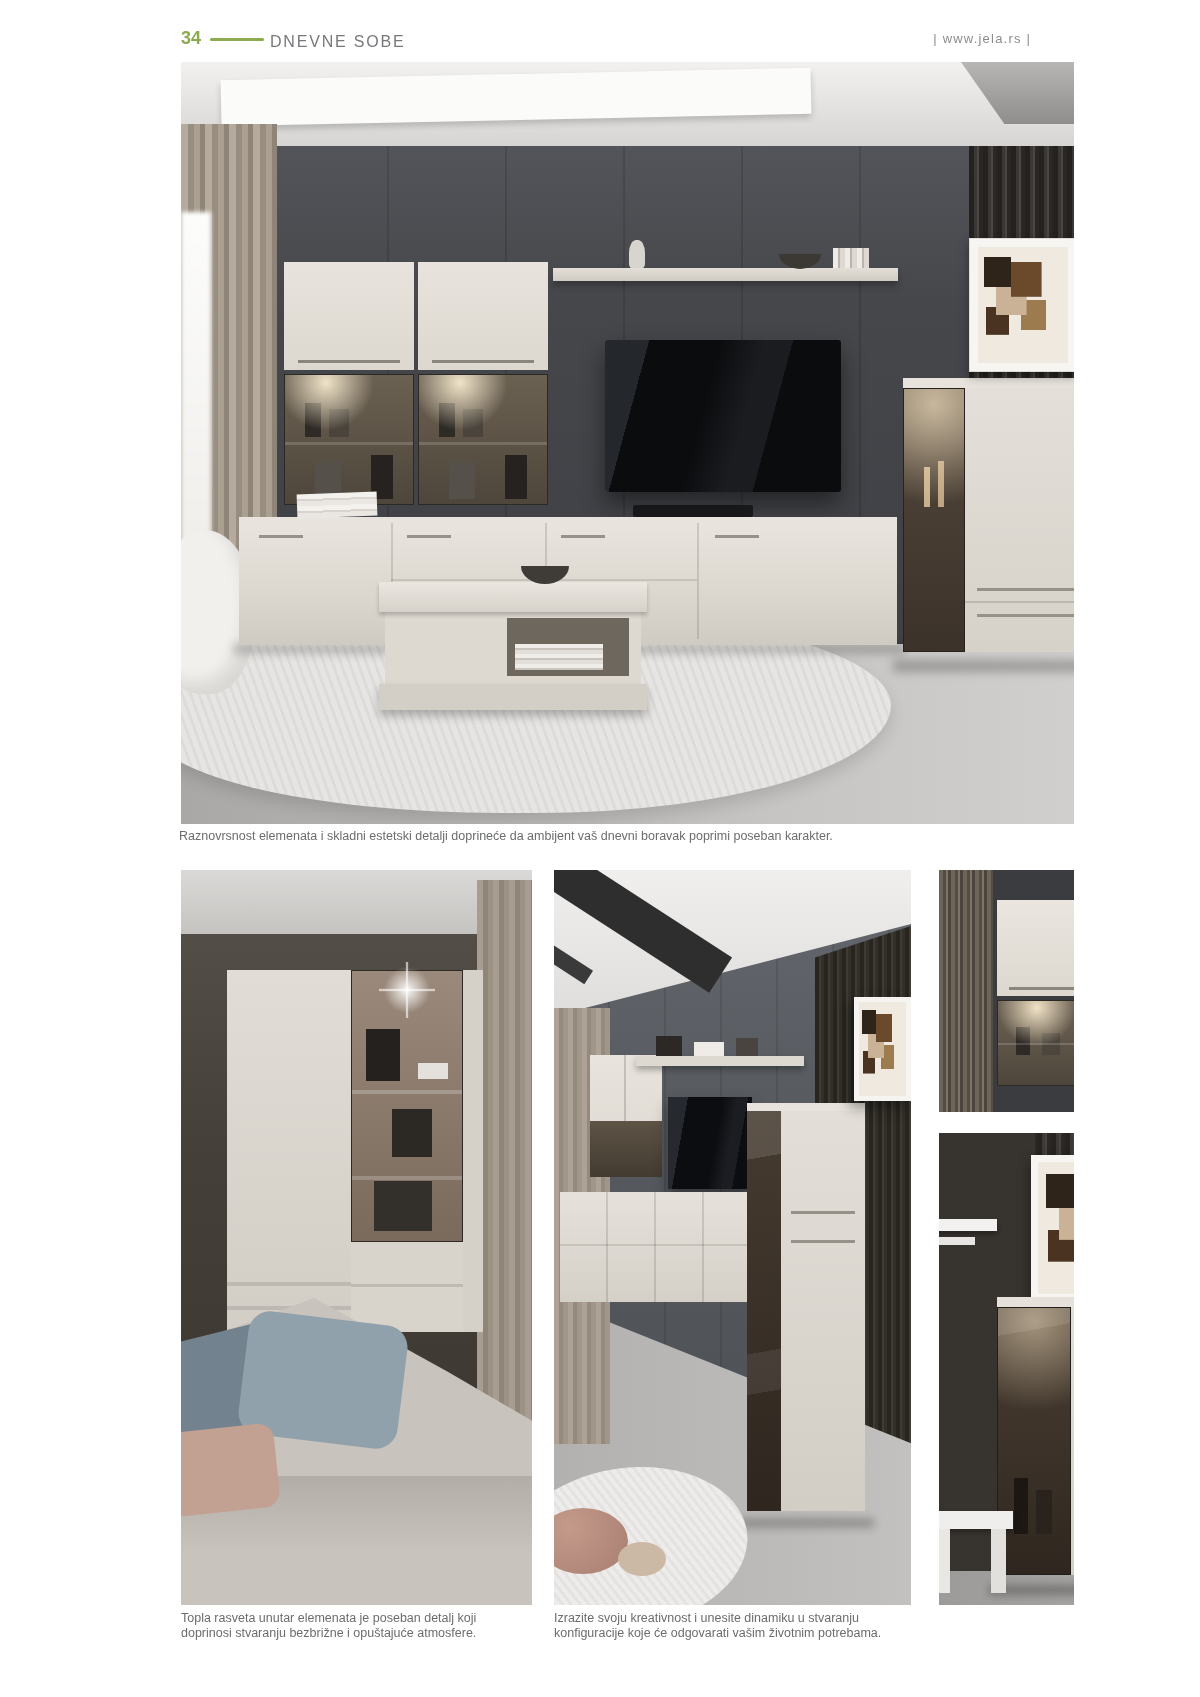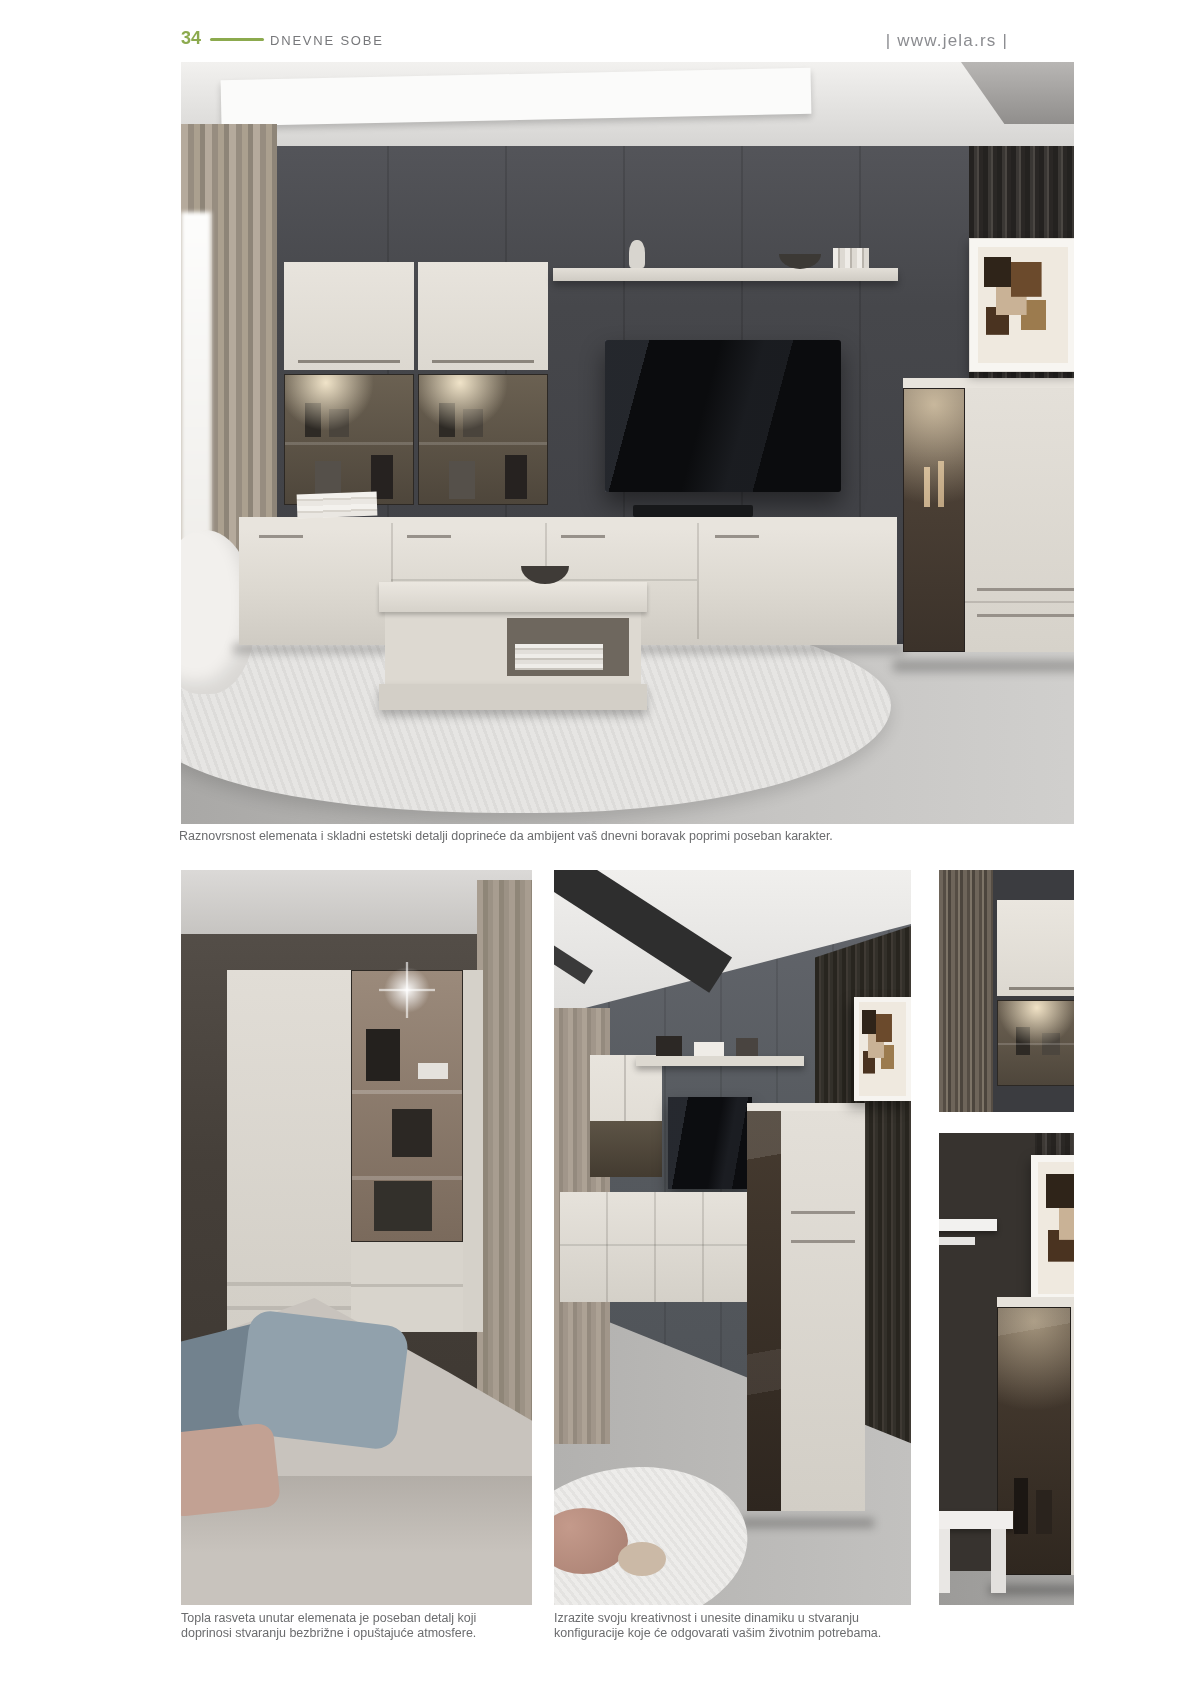--- a/index.html
+++ b/index.html
@@ -14,22 +14,22 @@
   }
   *{margin:0;padding:0;box-sizing:border-box;}
   html,body{background:#ffffff;}
   .page{position:relative;width:948px;height:1697px;margin:12px auto;background:#ffffff;
         font-family:"Liberation Sans",sans-serif;overflow:hidden;}
   .abs{position:absolute;}
 
   
   .pagenum{left:55px;top:16px;font-size:18px;font-weight:bold;color:var(--green);}
   .hrule{left:84px;top:26px;width:54px;height:3px;background:var(--green);border-radius:2px;}
-  .section-title{left:144px;top:21px;font-size:13px;letter-spacing:1.8px;color:var(--hdr);}
-  .website{right:66px;top:19px;font-size:17px;letter-spacing:1.2px;color:#8b8c90;}
+  .section-title{left:144px;top:21px;font-size:16px;letter-spacing:1.8px;color:var(--hdr);}
+  .website{right:43px;top:19px;font-size:13px;letter-spacing:1.2px;color:#8b8c90;}
 
   
   .cap{font-size:12.5px;line-height:15px;color:var(--txt);}
   .cap-hero{left:53px;top:817px;width:1020px;}
   .cap-left{left:55px;top:1599px;width:312px;}
   .cap-mid{left:428px;top:1599px;width:332px;}
   .cap-right{left:813px;top:1599px;width:340px;}
 
   
   .ph{position:absolute;overflow:hidden;background:#46474c;}

